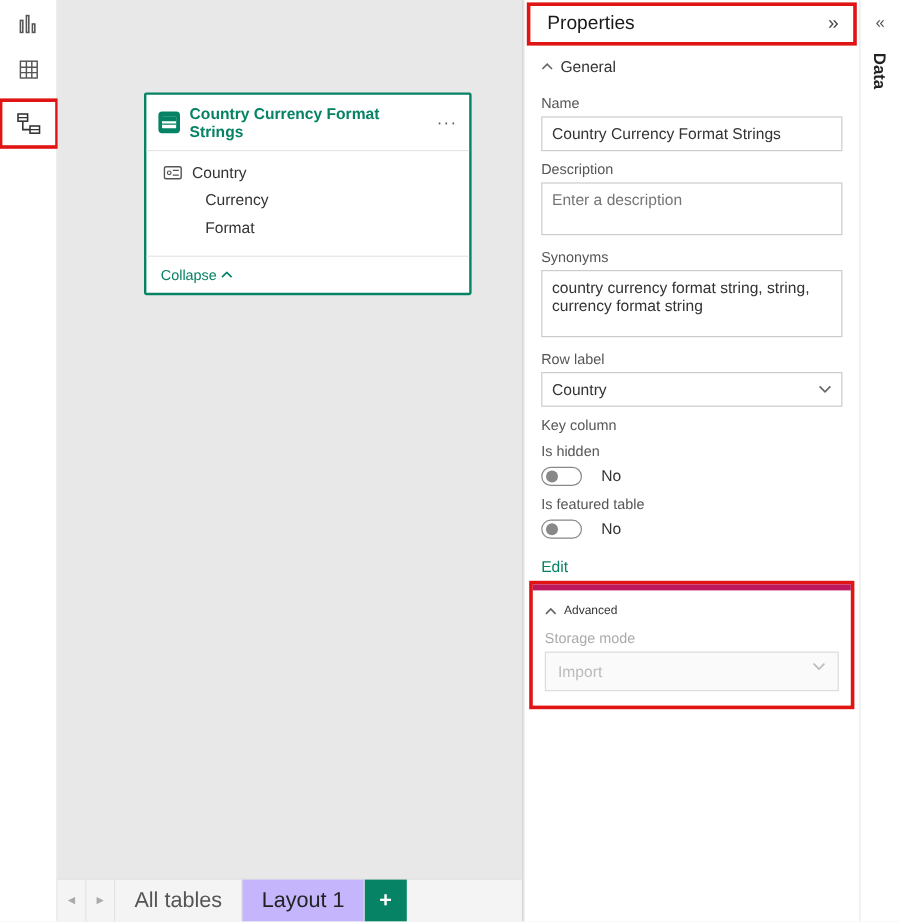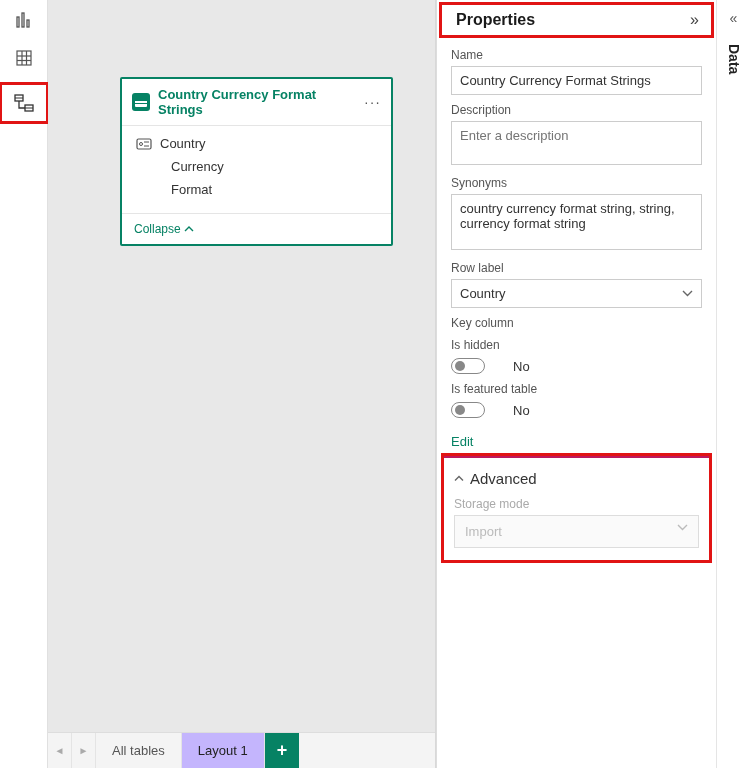--- a/index.html
+++ b/index.html
@@ -146,21 +146,21 @@
       justify-content: center;
       color: #aaa;
       cursor: pointer;
       border-right: 1px solid #e4e4e4;
       font-size: 10px;
     }
     .tab {
       padding: 0 16px;
       display: flex;
       align-items: center;
-      font-size: 13px;
+      font-size: 18px;
       color: #555;
       cursor: pointer;
       border-right: 1px solid #e4e4e4;
     }
     .tab.active {
       background: #c4b5fd;
       color: #222;
     }
     .tab.plus {
       background: #068264;
@@ -184,21 +184,21 @@
     .props-header {
       display: flex;
       align-items: center;
       justify-content: space-between;
       padding: 6px 12px 6px 14px;
       border: 3px solid #e11414;
       margin: 2px 2px 0 2px;
     }
     .props-header h2 {
       font-size: 16px;
-      font-weight: 700;
+      font-weight: 400;
       color: #1a1a1a;
     }
     .props-header .collapse-icon {
       font-size: 16px;
       color: #444;
       cursor: pointer;
     }
     .section-head {
       display: flex;
       align-items: center;
@@ -239,22 +239,21 @@
       align-items: center;
       justify-content: space-between;
       cursor: pointer;
     }
     .select-box .chev-down {
       color: #666;
       font-size: 11px;
     }
     .toggle-row {
       display: flex;
-      align-items: center;
-      gap: 28px;
+      gap: 16px;
       margin-top: 6px;
     }
     .toggle {
       width: 34px;
       height: 16px;
       border: 1px solid #888;
       border-radius: 10px;
       position: relative;
       cursor: pointer;
       background: #fff;
@@ -280,22 +279,22 @@
     .advanced-wrap {
       border: 3px solid #e11414;
       margin: 0 4px 4px 4px;
       padding-bottom: 12px;
     }
     .advanced-head {
       display: flex;
       align-items: center;
       gap: 6px;
       padding: 12px 10px 10px 10px;
-      border-top: 2px solid #be185d;
-      font-size: 15px;
+      border-top: 5px solid #be185d;
+      font-size: 10px;
       color: #333;
     }
     .storage-block {
       padding: 0 10px;
     }
     .storage-lbl {
       font-size: 12px;
       color: #aaa;
       margin-bottom: 4px;
     }
@@ -426,20 +425,28 @@
       <div class="tab plus">+</div>
     </div>
   </div>
 
   <div class="props-panel">
     <div class="props-header">
       <h2>Properties</h2>
       <span class="collapse-icon">»</span>
     </div>
 
+    <div class="section-head">
+      <span class="chev">
+        <svg width="10" height="7" viewBox="0 0 10 7">
+            <path d="M1 5.5 L5 1.5 L9 5.5" fill="none" stroke="#666" stroke-width="1.4"></path>
+          </svg>
+      </span>
+      <span>General</span>
+    </div>
 
     <div class="form-block">
       <div class="lbl">Name</div>
       <input class="txt-input" value="Country Currency Format Strings" style="">
 
       <div class="lbl">Description</div>
       <textarea class="txt-area" placeholder="Enter a description" style=""></textarea>
 
       <div class="lbl">Synonyms</div>
       <textarea class="txt-area syn-area" style="">country currency format string, string, currency format string</textarea>

